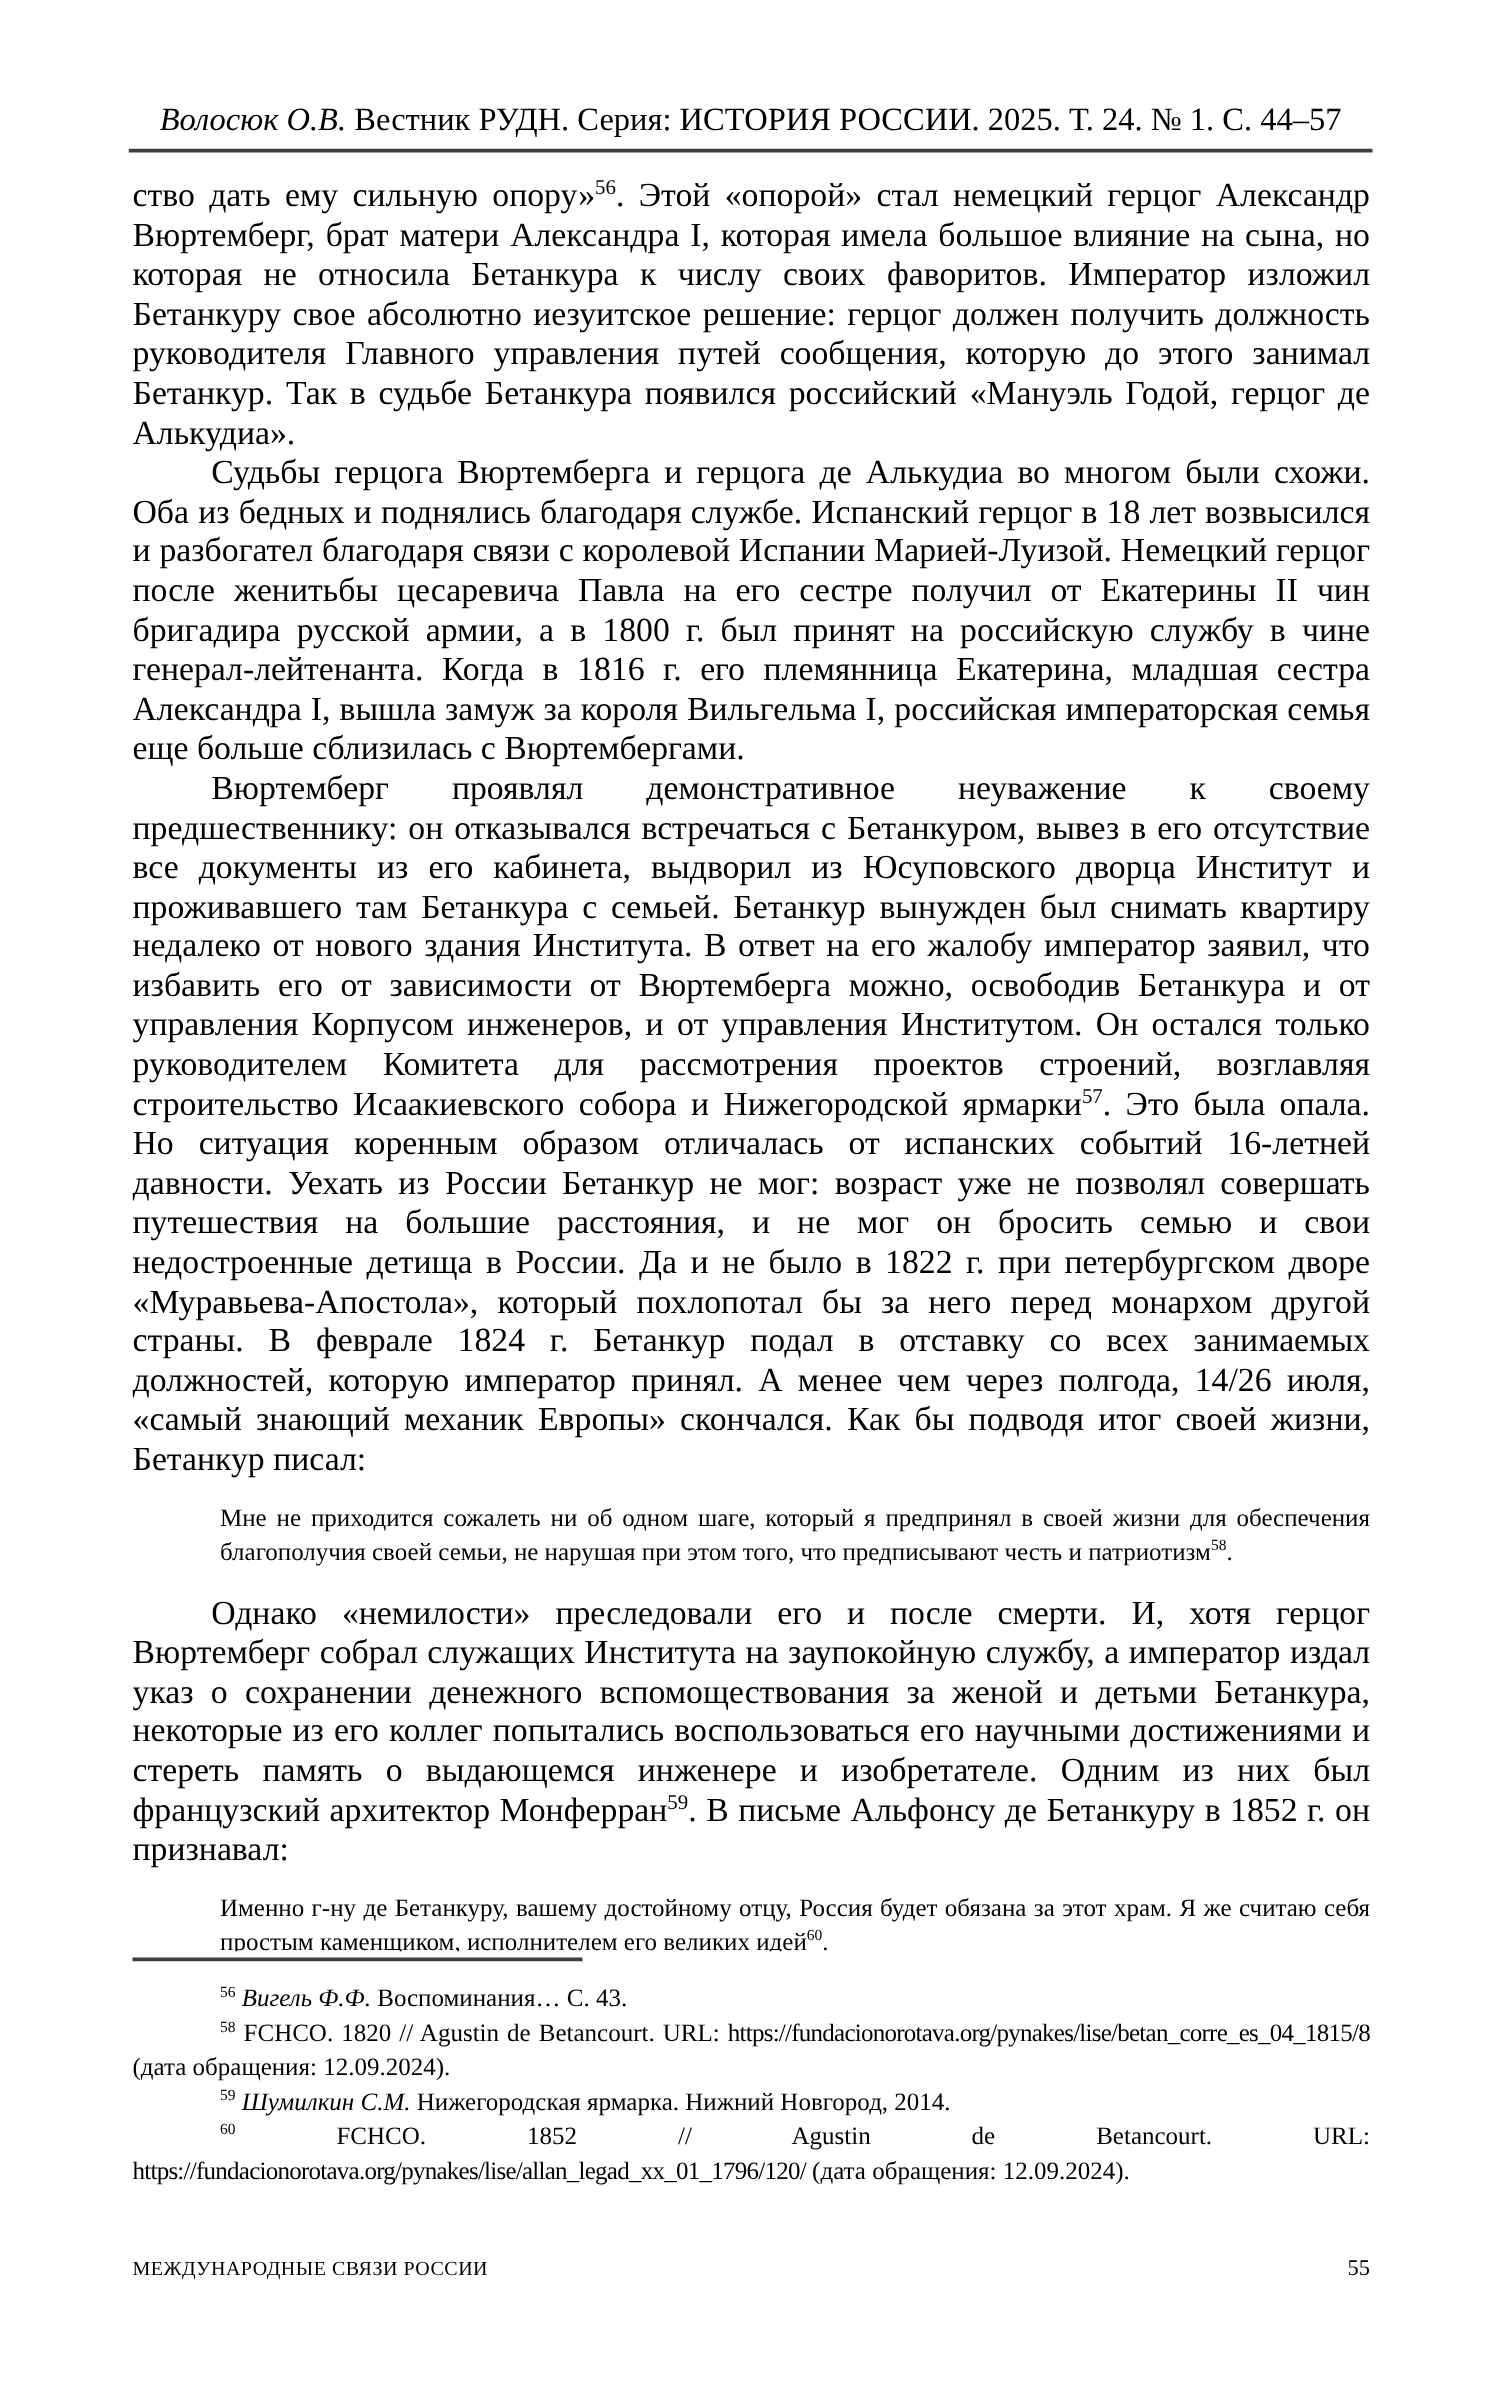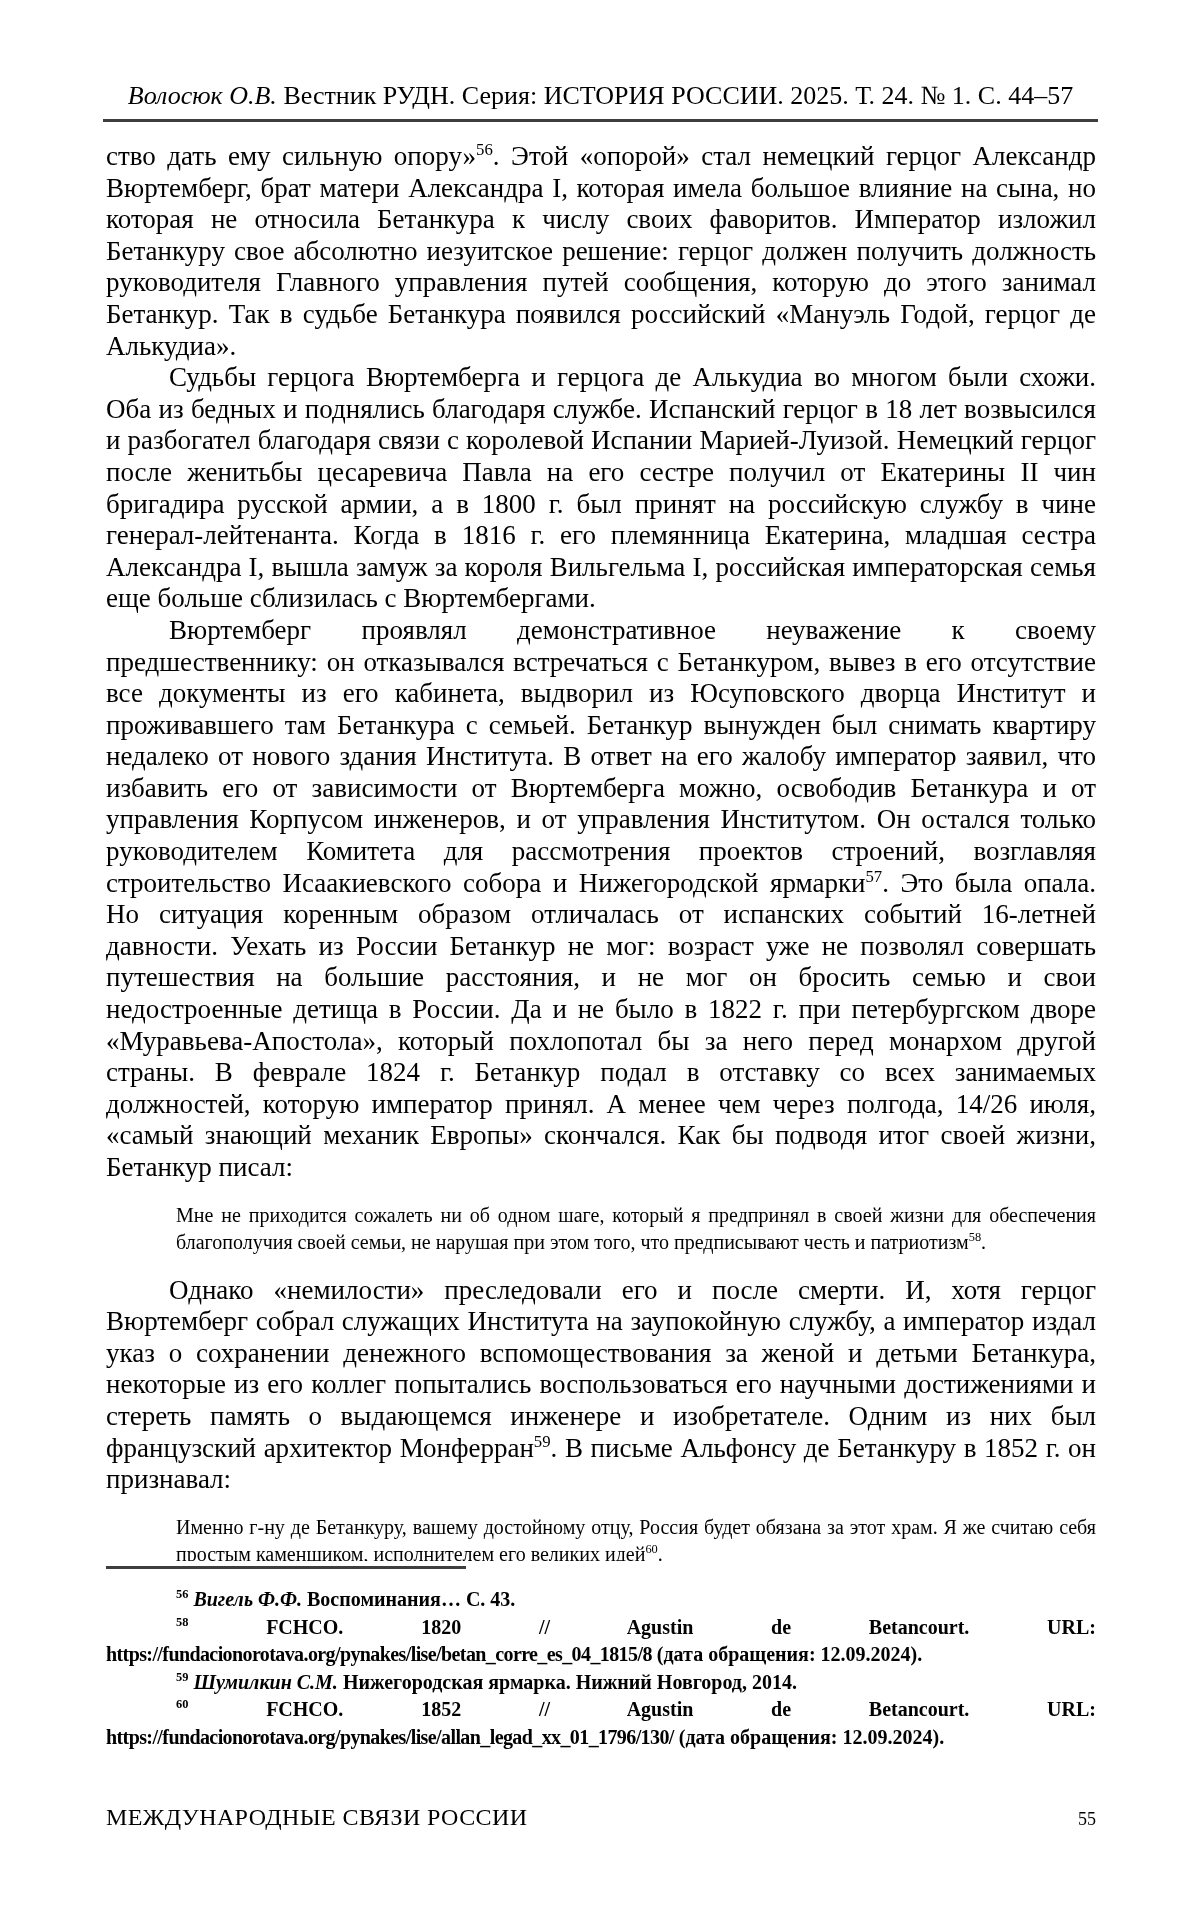--- a/index.html
+++ b/index.html
@@ -19,26 +19,26 @@
   }
   p.body.noindent{text-indent:0;}
   blockquote.quote{
     margin:18px 0 18px 70px;padding:0;font-size:20px;line-height:27.5px;
     text-align:justify;hyphens:auto;-webkit-hyphens:auto;
   }
   sup{font-size:0.62em;line-height:0;vertical-align:super;}
   .url{letter-spacing:-0.6px;margin-top:18px;}
   .fn-rule{position:absolute;top:1566px;left:106px;width:360px;height:3px;background:#3e3e3e;}
   .footnotes{position:absolute;top:1586px;left:106px;width:990px;}
-  p.footnote{margin:0;font-size:20px;line-height:27.5px;text-align:justify;text-indent:70px;font-weight:bold;}
+  p.footnote{margin:0;font-size:20px;line-height:27.5px;text-align:justify;text-indent:70px;}
   .footer{
     position:absolute;top:1804px;left:106px;width:990px;
     display:flex;justify-content:space-between;align-items:baseline;
   }
-  .footer .sec{font-size:24px;letter-spacing:0.4px;font-family:Liberation Serif, serif;}
+  .footer .sec{font-size:16px;letter-spacing:0.4px;font-family:Liberation Serif, serif;}
   .footer .pg{font-size:18px;}
 </style>
 </head>
 <body>
 
 <div class="page">
 
   <div class="head" id="head"><i>Волосюк О.В.</i><span> Вестник РУДН. Серия: ИСТОРИЯ РОССИИ. 2025. Т. 24. № 1. С. 44–57</span></div>
 
   <div class="rule"></div>
@@ -51,21 +51,21 @@
       <p class="body"><span>Однако «немилости» преследовали его и после смерти. И, хотя герцог Вюртемберг собрал служащих Института на заупокойную службу, а император издал указ о сохранении денежного вспомоществования за женой и детьми Бетанкура, некоторые из его коллег попытались воспользоваться его научными достижениями и стереть память о выдающемся инженере и изобретателе. Одним из них был французский архитектор Монферран</span><sup>59</sup><span>. В письме Альфонсу де Бетанкуру в 1852 г. он признавал:</span></p>
       <blockquote class="quote"><span>Именно г-ну де Бетанкуру, вашему достойному отцу, Россия будет обязана за этот храм. Я же считаю себя простым каменщиком, исполнителем его великих идей</span><sup>60</sup><span>.</span></blockquote>
     </div>
 
   <div class="fn-rule"></div>
 
   <div class="footnotes" id="footnotes">
       <p class="footnote"><sup>56</sup> <i>Вигель Ф.Ф.</i><span> Воспоминания… С. 43.</span></p>
       <p class="footnote"><sup>58</sup> <span>FCHCO. 1820 // Agustin de Betancourt. URL: </span><span class="url">https://fundacionorotava.org/pynakes/lise/betan_corre_es_04_1815/8</span><span> (дата обращения: 12.09.2024).</span></p>
       <p class="footnote"><sup>59</sup> <i>Шумилкин С.М.</i><span> Нижегородская ярмарка. Нижний Новгород, 2014.</span></p>
-      <p class="footnote"><sup>60</sup> <span>FCHCO. 1852 // Agustin de Betancourt. URL: </span><span class="url">https://fundacionorotava.org/pynakes/lise/allan_legad_xx_01_1796/130/</span><span> (дата обращения: 12.09.2024).</span></p>
+      <p class="footnote"><sup>60</sup> <span>FCHCO. 1852 // Agustin de Betancourt. URL: </span><span class="url">https://fundacionorotava.org/pynakes/lise/allan_legad_xx_01_1796/120/</span><span> (дата обращения: 12.09.2024).</span></p>
     </div>
 
   <div class="footer">
     <span class="sec">МЕЖДУНАРОДНЫЕ СВЯЗИ РОССИИ</span>
     <span class="pg">55</span>
   </div>
 
 </div>
 
 </body></html>

